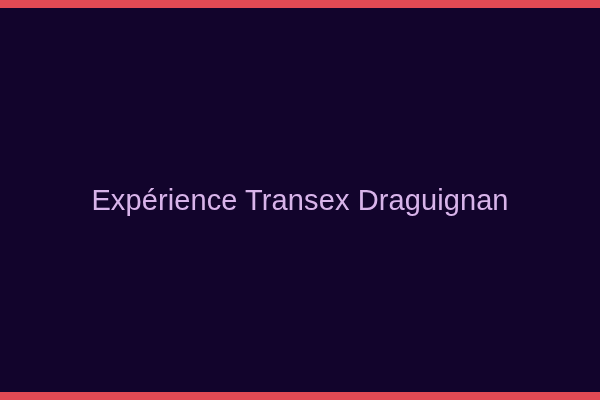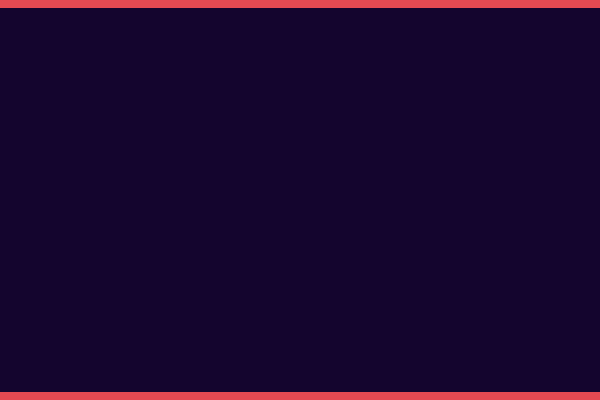--- a/index.html
+++ b/index.html
@@ -58,16 +58,17 @@
     white-space: nowrap;
   }
 </style>
 </head>
 <body>
 
 <div id="placeholder-card">
 
   <div class="accent-bar" id="accent-bar-top"></div>
 
+  <h1 id="placeholder-title">Expérience Transex Draguignan</h1>
 
   <div class="accent-bar" id="accent-bar-bottom"></div>
 
 </div>
 
 </body></html>

